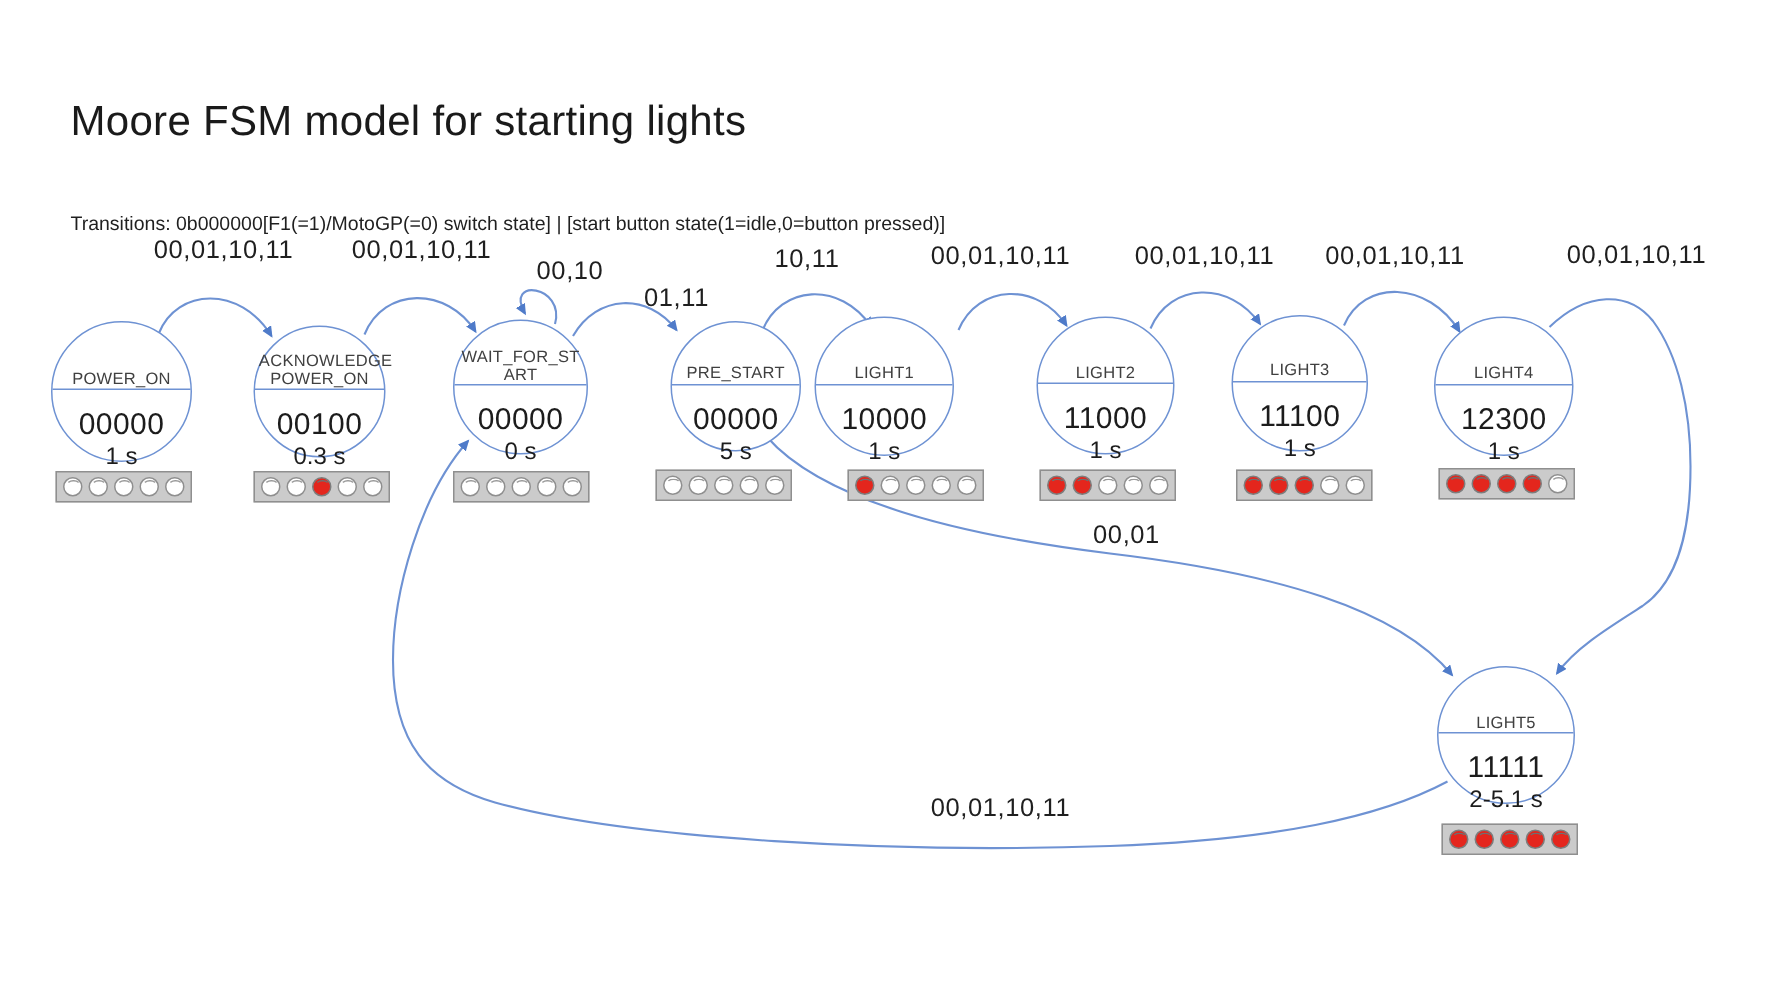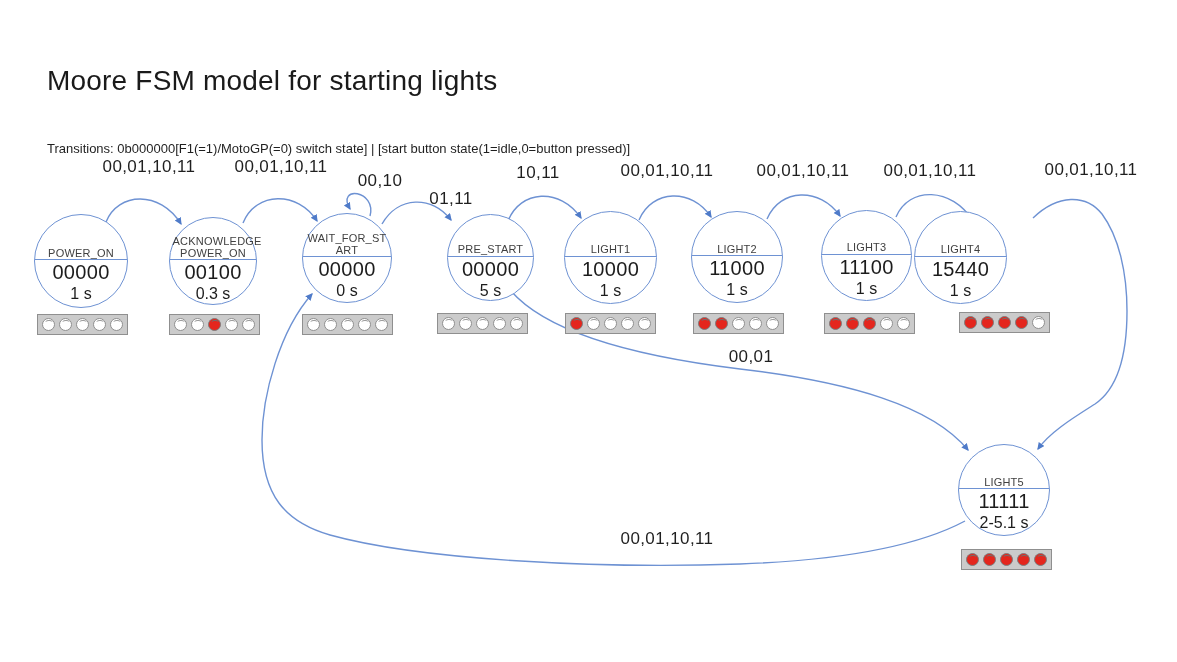--- a/index.html
+++ b/index.html
@@ -17,21 +17,21 @@
   svg.wires{position:absolute;left:0;top:0;z-index:1;}
   .node{
     position:absolute;z-index:2;border:1.4px solid #6e92d3;border-radius:50%;
     background:#ffffff;box-sizing:border-box;
   }
   .nname{
     position:absolute;left:3%;right:3%;bottom:52.5%;text-align:center;
     font-size:11px;line-height:12px;color:#404040;letter-spacing:.2px;
   }
   .ndiv{position:absolute;left:0;right:0;top:48%;border-top:1.2px solid #6e92d3;}
-  .nvals{position:absolute;left:0;right:0;top:48%;padding-top:3px;text-align:center;}
+  .nvals{position:absolute;left:0;right:0;top:48%;padding-top:14px;text-align:center;}
   .nout{font-size:20px;line-height:21px;color:#1c1c1c;letter-spacing:.3px;}
   .ntime{font-size:16px;line-height:21px;color:#1c1c1c;}
   .strip{
     position:absolute;z-index:2;display:flex;gap:4px;padding:3px 4px;
     background:#cbcbcb;border:1.2px solid #8f8f8f;box-sizing:content-box;
   }
   .bulb{
     position:relative;width:13px;height:13px;border-radius:50%;
     background:#ffffff;border:1.6px solid #8f8f8f;box-sizing:border-box;
   }
@@ -112,21 +112,21 @@
     <div class="nname">
         <div>PRE_START</div>
         <div></div>
       </div>
     <div class="ndiv"></div>
     <div class="nvals">
       <div class="nout">00000</div>
       <div class="ntime">5 s</div>
     </div>
   </div>
-  <div class="node" style="left:564px;top:211px;width:93px;height:93px">
+  <div class="node" style="left:543px;top:211px;width:93px;height:93px">
     <div class="nname">
         <div>LIGHT1</div>
         <div></div>
       </div>
     <div class="ndiv"></div>
     <div class="nvals">
       <div class="nout">10000</div>
       <div class="ntime">1 s</div>
     </div>
   </div>
@@ -145,28 +145,28 @@
     <div class="nname">
         <div>LIGHT3</div>
         <div></div>
       </div>
     <div class="ndiv"></div>
     <div class="nvals">
       <div class="nout">11100</div>
       <div class="ntime">1 s</div>
     </div>
   </div>
-  <div class="node" style="left:914px;top:211px;width:93px;height:93px">
+  <div class="node" style="left:956px;top:211px;width:93px;height:93px">
     <div class="nname">
         <div>LIGHT4</div>
         <div></div>
       </div>
     <div class="ndiv"></div>
     <div class="nvals">
-      <div class="nout">15440</div>
+      <div class="nout">12300</div>
       <div class="ntime">1 s</div>
     </div>
   </div>
   <div class="node" style="left:958px;top:444px;width:92px;height:92px">
     <div class="nname">
         <div>LIGHT5</div>
         <div></div>
       </div>
     <div class="ndiv"></div>
     <div class="nvals">

